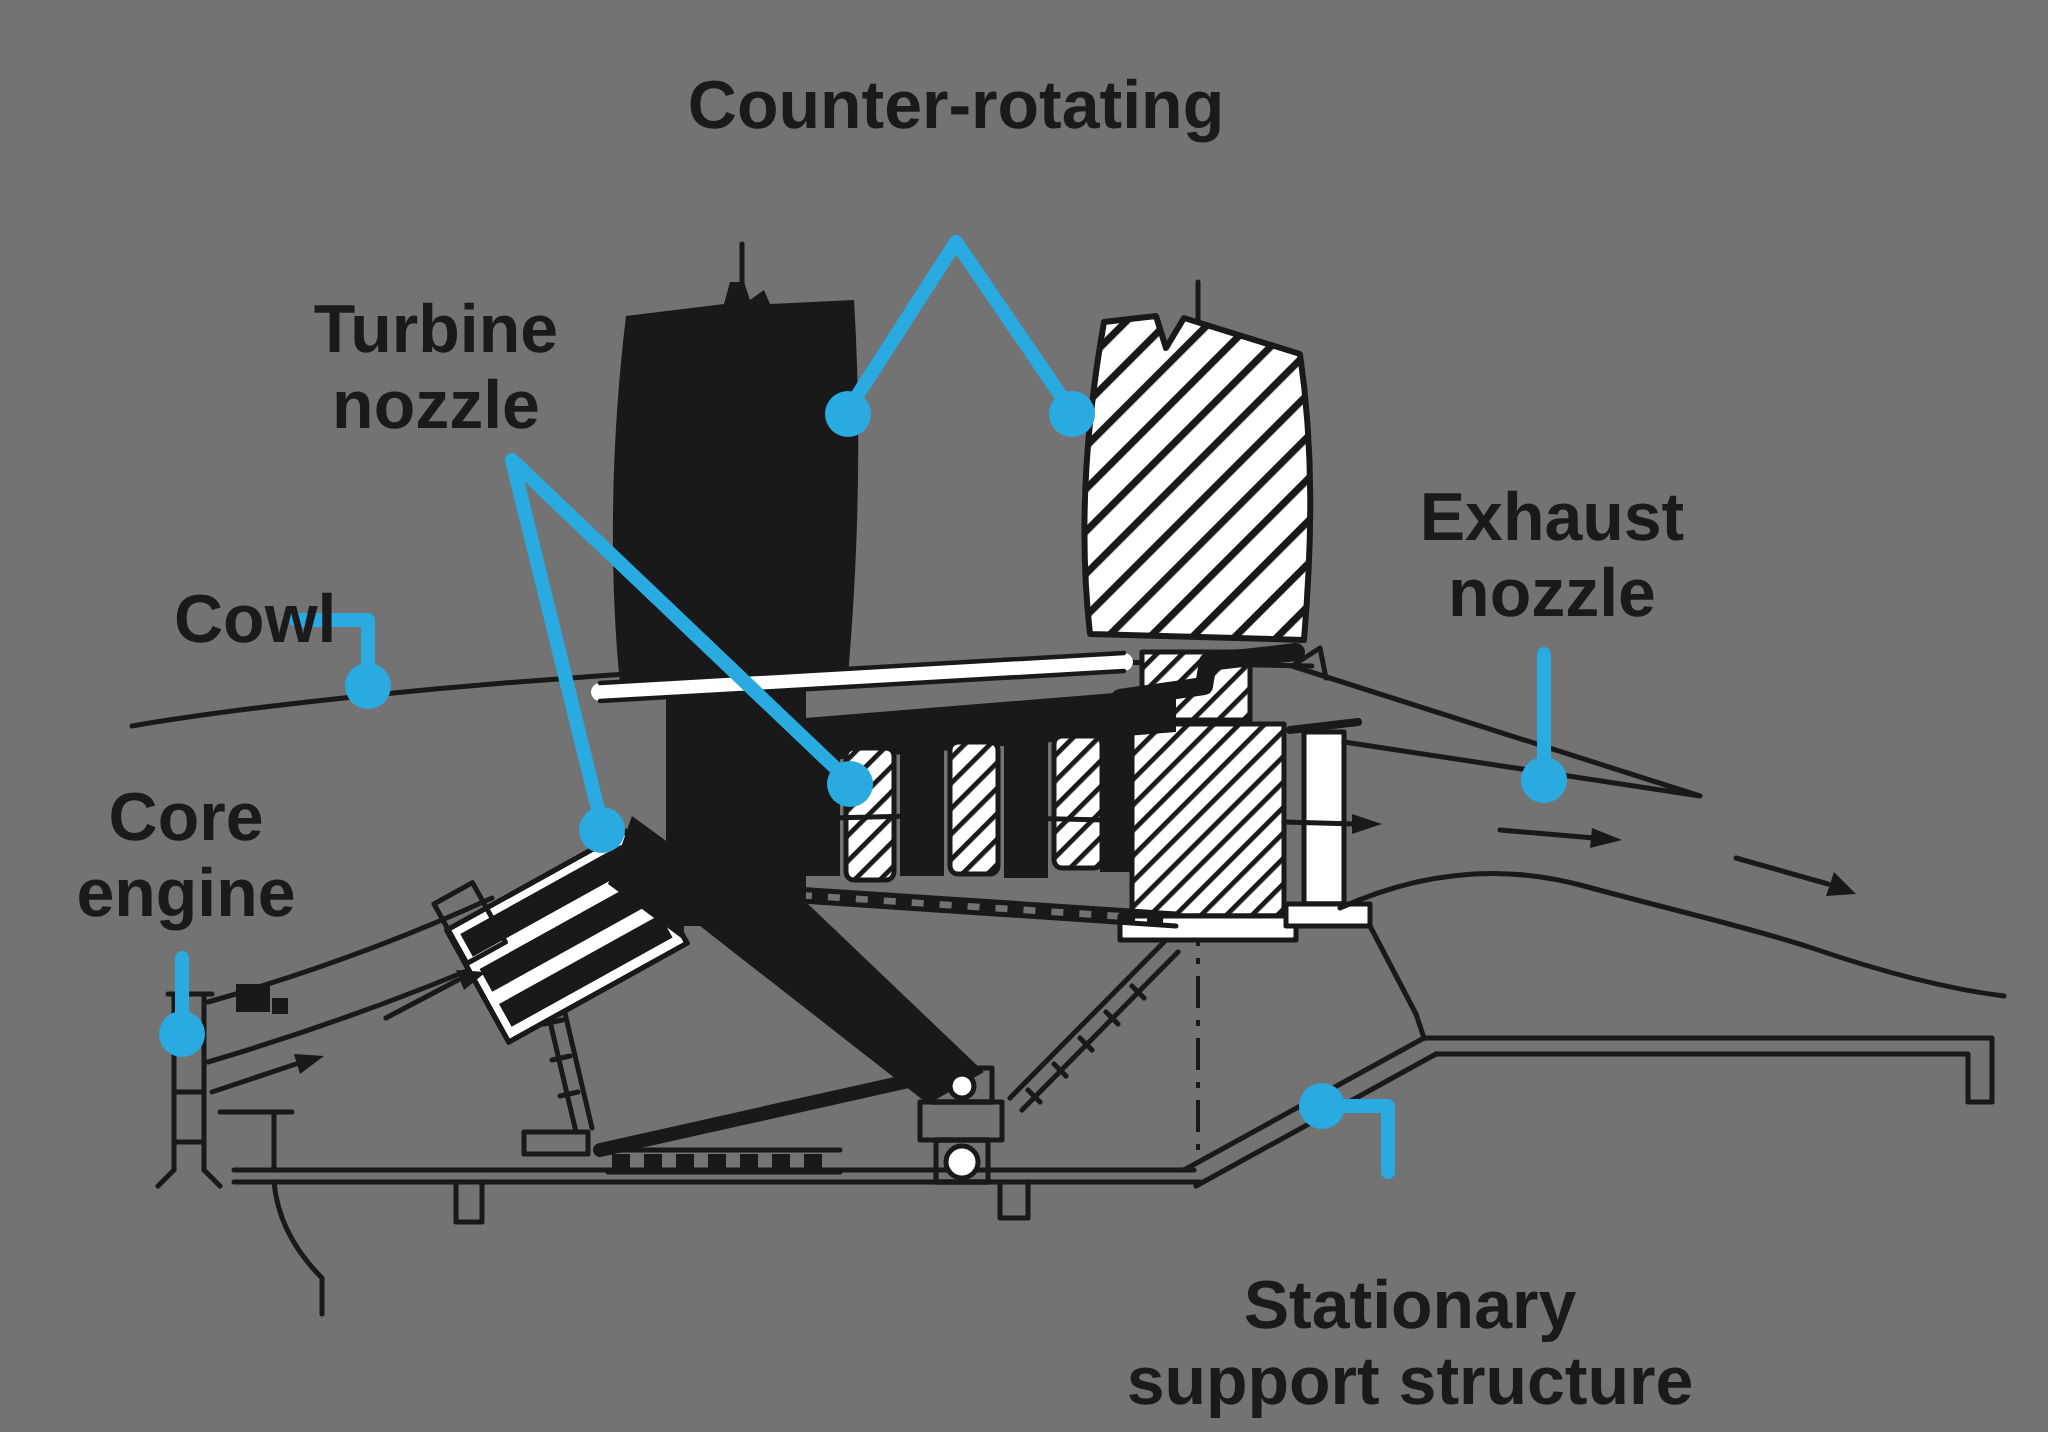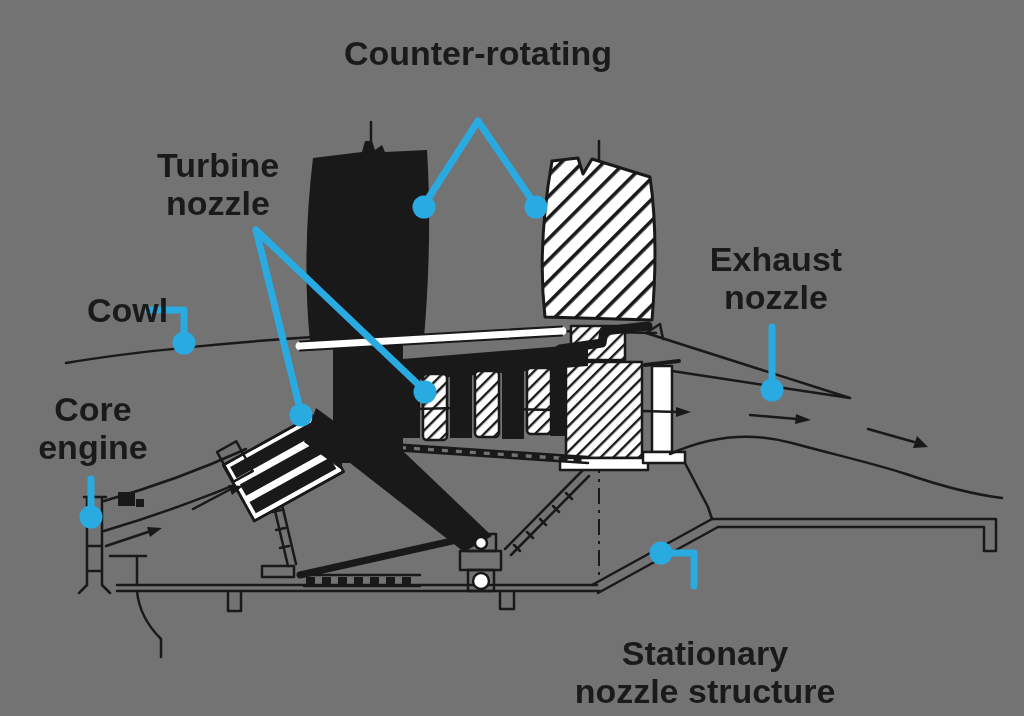--- a/index.html
+++ b/index.html
@@ -185,16 +185,16 @@
     <span>engine</span>
   </div>
 
   <div class="label" style="left:690px;top:240px;width:172px;">
     <span>Exhaust</span>
     <span>nozzle</span>
   </div>
 
   <div class="label" style="left:543px;top:590px;width:324px;margin-top:44px;">
     <span>Stationary</span>
-    <span>nozzle structure</span>
+    <span>support structure</span>
   </div>
 
 </div>
 
 </body></html>

